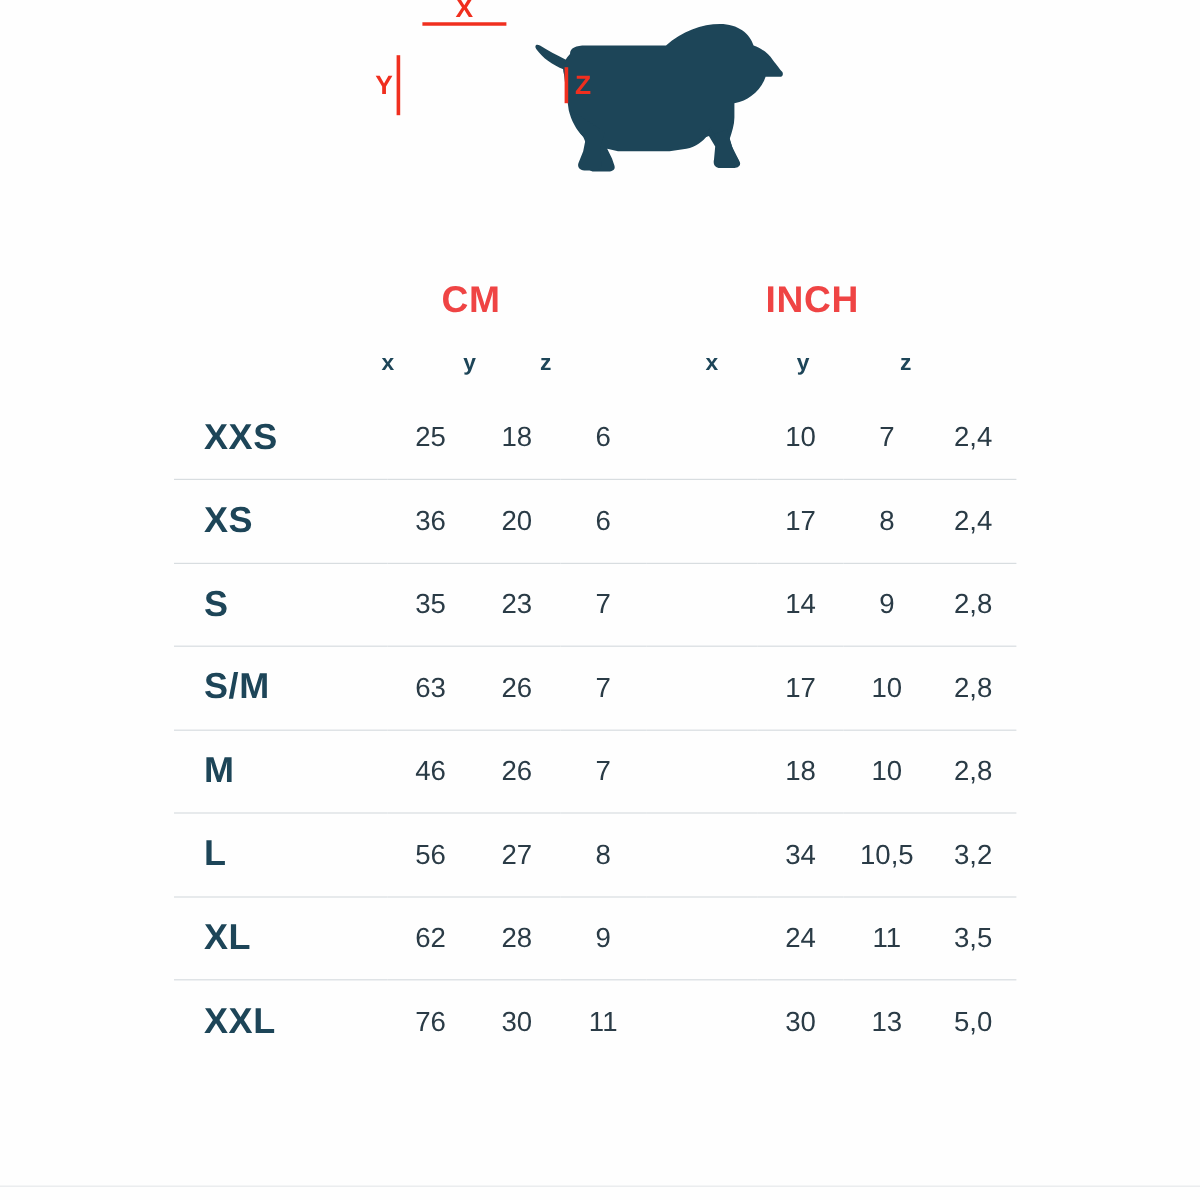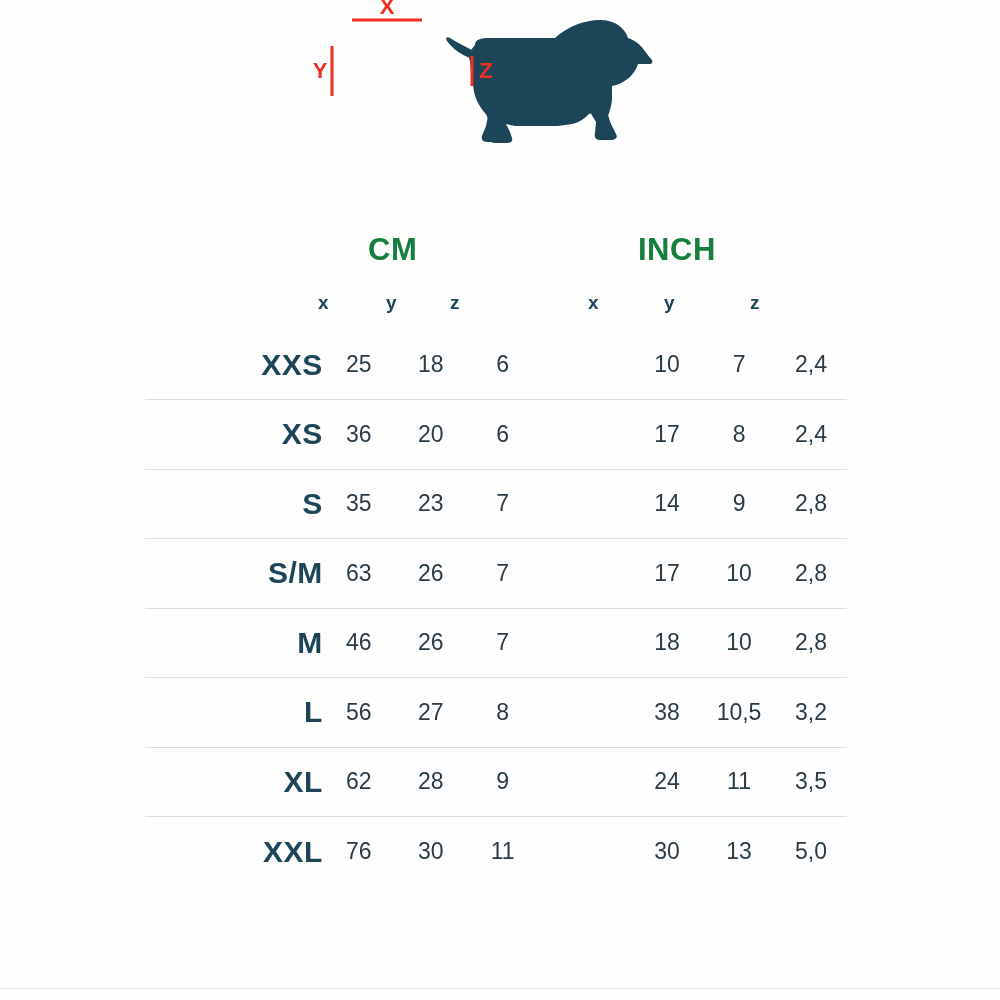--- a/index.html
+++ b/index.html
@@ -39,21 +39,21 @@
   
   .unit-headers {
     position: absolute;
     top: 232px;
     left: 0;
     width: 1000px;
     height: 44px;
   }
   .unit-label {
     position: absolute;
-    color: #15803d;
+    color: #ef4444;
     font-weight: bold;
     font-size: 31px;
     letter-spacing: 0.5px;
   }
   .unit-cm { left: 368px; top: 0; }
   .unit-inch { left: 638px; top: 0; }
 
   
   .axis-row {
     position: absolute;
@@ -85,21 +85,21 @@
   }
   .size-table td {
     padding: 0;
     vertical-align: middle;
     text-align: center;
     font-size: 23px;
     color: #2a3b46;
     font-weight: 500;
   }
   .size-table td.size-name {
-    text-align: right;
+    text-align: left;
     padding-left: 25px;
     font-size: 30px;
     font-weight: bold;
     color: #1d4558;
     width: 148px;
     letter-spacing: 0.5px;
   }
   .col-cm-x { width: 70px; }
   .col-cm-y { width: 70px; }
   .col-cm-z { width: 70px; }
@@ -274,21 +274,21 @@
         <td>18</td>
         <td>10</td>
         <td>2,8</td>
       </tr>
       <tr>
         <td class="size-name">L</td>
         <td>56</td>
         <td>27</td>
         <td>8</td>
         <td></td>
-        <td>38</td>
+        <td>34</td>
         <td>10,5</td>
         <td>3,2</td>
       </tr>
       <tr>
         <td class="size-name">XL</td>
         <td>62</td>
         <td>28</td>
         <td>9</td>
         <td></td>
         <td>24</td>

